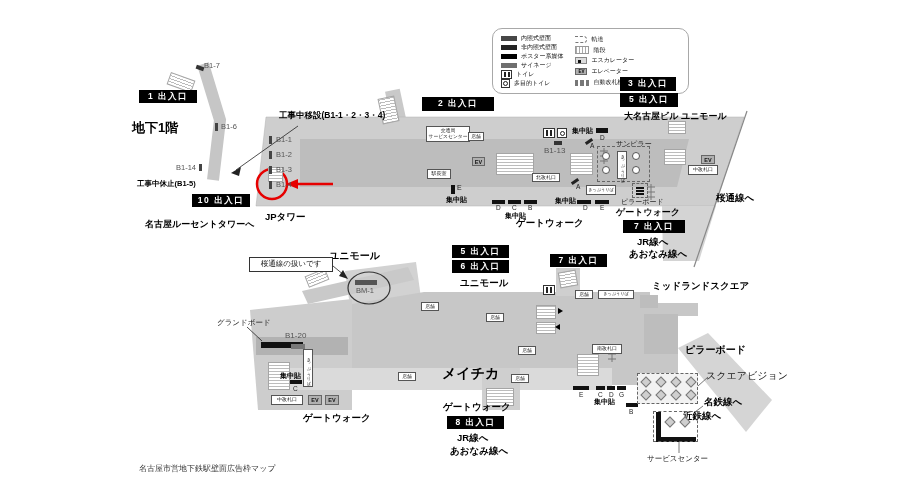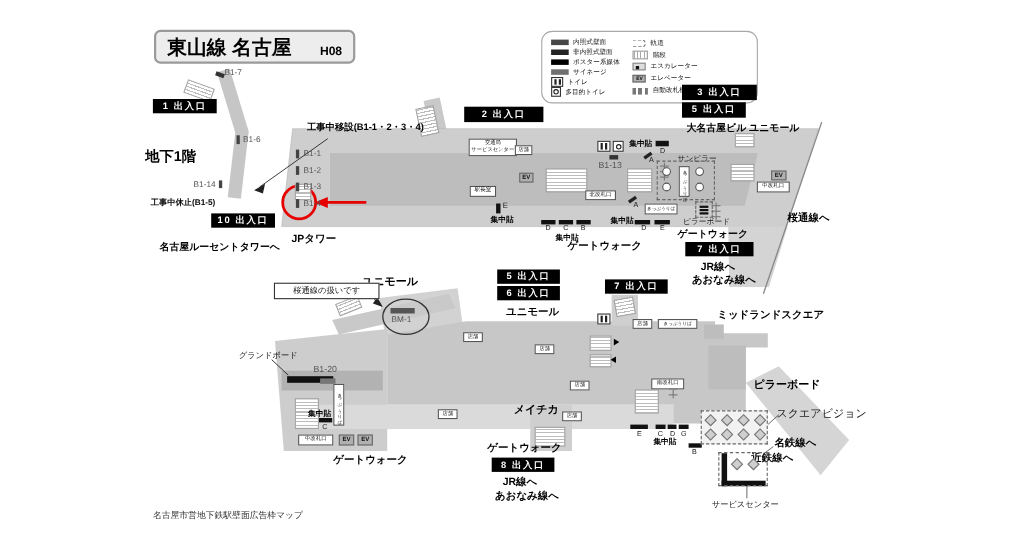--- a/index.html
+++ b/index.html
@@ -118,24 +118,20 @@
   <div class="stair" style="left:668px;top:121px;width:18px;height:13px"></div>
   <div class="stair" style="left:268px;top:167px;width:15px;height:15px"></div>
   <div class="stair" style="left:306px;top:272px;width:22px;height:12px;transform:rotate(-22deg)"></div>
   <div class="stair" style="left:268px;top:362px;width:22px;height:28px"></div>
   <div class="stair" style="left:559px;top:271px;width:18px;height:16px;transform:rotate(-10deg)"></div>
   <div class="stair" style="left:486px;top:388px;width:28px;height:18px"></div>
   <div class="stair" style="left:577px;top:354px;width:22px;height:22px"></div>
   <div class="stair" style="left:536px;top:305px;width:20px;height:14px"></div>
   <div class="stair" style="left:536px;top:322px;width:20px;height:12px"></div>
 
-  <div class="title-box">
-    <span class="t">東山線 名古屋</span>
-    <span class="c">H08</span>
-  </div>
 
   <div class="legend">
     <div class="col">
       <div class="lrow">
           <span class="sw" style="background:#474747"></span>
           <span class="lab">内照式壁面</span>
         </div>
       <div class="lrow">
           <span class="sw" style="background:#242424"></span>
           <span class="lab">非内照式壁面</span>
@@ -184,21 +180,21 @@
       <div class="lrow">
           <span class="gate-sw"></span>
           <span class="lab">自動改札機</span>
         </div>
     </div>
   </div>
 
   <div class="adbar" style="left:196px;top:66px;width:8px;height:4px;transform:rotate(20deg);background:#333"></div>
   <div class="code" style="left:204px;top:61px">B1-7</div>
   <div class="badge" style="left:139px;top:90px;width:58px;height:13px">1 出入口</div>
-  <div class="bl" style="left:132px;top:133px;font-size:13px">地下1階</div>
+  <div class="bl" style="left:132px;top:119px;font-size:13px">地下1階</div>
   <div class="adbar" style="left:215px;top:123px;width:3px;height:8px;background:#444"></div>
   <div class="code" style="left:221px;top:122px">B1-6</div>
   <div class="code" style="left:176px;top:163px">B1-14</div>
   <div class="adbar" style="left:199px;top:164px;width:3px;height:7px;background:#444"></div>
   <div class="bl" style="left:137px;top:179px;font-size:7.5px">工事中休止(B1-5)</div>
   <div class="badge" style="left:192px;top:194px;width:58px;height:13px">10 出入口</div>
   <div class="bl" style="left:145px;top:218px;font-size:9px">名古屋ルーセントタワーへ</div>
   <div class="bl" style="left:279px;top:110px;font-size:8.5px">工事中移設(B1-1・2・3・4)</div>
   <div class="bl" style="left:265px;top:211px;font-size:9.5px">JPタワー</div>
 
@@ -254,21 +250,21 @@
   <div class="bl" style="left:505px;top:211px;font-size:7px">集中貼</div>
 
   <div class="bl" style="left:555px;top:196px;font-size:7px">集中貼</div>
   <div class="adbar" style="left:577px;top:200px;width:14px;height:4px"></div>
   <div class="adbar" style="left:595px;top:200px;width:14px;height:4px"></div>
   <div class="sl" style="left:583px;top:204px;font-size:6.5px">D</div>
   <div class="sl" style="left:600px;top:204px;font-size:6.5px">E</div>
 
   <div class="bl" style="left:516px;top:217px;font-size:9.5px">ゲートウォーク</div>
 
-  <div class="badge" style="left:620px;top:77px;width:68px;height:14px">3 出入口</div>
+  <div class="badge" style="left:620px;top:77px;width:56px;height:14px">3 出入口</div>
   <div class="badge" style="left:620px;top:93px;width:58px;height:14px">5 出入口</div>
   <div class="bl" style="left:624px;top:110px;font-size:9px">大名古屋ビル ユニモール</div>
 
   <div class="sl" style="left:616px;top:139px;font-size:7px">サンピラー</div>
   <div class="dash" style="left:597px;top:146px;width:53px;height:36px"></div>
   <div class="spc" style="left:602px;top:152px"></div>
   <div class="spc" style="left:632px;top:152px"></div>
   <div class="spc" style="left:602px;top:166px"></div>
   <div class="spc" style="left:632px;top:166px"></div>
   <div class="tbox vtext" style="left:617px;top:151px;width:10px;height:28px;font-size:4.2px">きっぷうりば</div>
@@ -282,21 +278,21 @@
     <div style="position:absolute;left:3px;top:9px;width:8px;height:2px;background:#111"></div>
   </div>
   <div class="sl" style="left:621px;top:197px;font-size:7px">ピラーボード</div>
   <div class="bl" style="left:616px;top:206px;font-size:9px">ゲートウォーク</div>
   <div class="badge" style="left:623px;top:220px;width:62px;height:13px">7 出入口</div>
   <div class="bl" style="left:637px;top:236px;font-size:9.5px">JR線へ</div>
   <div class="bl" style="left:629px;top:248px;font-size:9.5px">あおなみ線へ</div>
   <div class="bl" style="left:716px;top:192px;font-size:9.5px">桜通線へ</div>
 
   <div class="bl" style="left:329px;top:249px;font-size:10px">ユニモール</div>
-  <div class="tbox" style="left:249px;top:257px;width:96px;height:15px;font-size:7.5px;border-color:#333">桜通線の扱いです</div>
+  <div class="tbox" style="left:249px;top:257px;width:84px;height:15px;font-size:7.5px;border-color:#333">桜通線の扱いです</div>
   <div class="adbar" style="left:355px;top:280px;width:22px;height:5px;background:#555"></div>
   <div class="code" style="left:356px;top:286px">BM-1</div>
 
   <div class="sl" style="left:217px;top:318px;font-size:7.5px">グランドボード</div>
   <div class="adbar" style="left:261px;top:342px;width:42px;height:6px"></div>
   <div class="code" style="left:285px;top:331px;font-size:8px">B1-20</div>
   <div class="adbar" style="left:291px;top:344px;width:14px;height:5px;background:#777"></div>
   <div class="tbox vtext" style="left:303px;top:349px;width:10px;height:38px;font-size:4.2px">きっぷうりば</div>
 
   <div class="bl" style="left:280px;top:371px;font-size:7px">集中貼</div>
@@ -321,21 +317,21 @@
   <div class="tbox" style="left:511px;top:374px;width:18px;height:9px;font-size:4.8px">店舗</div>
 
   <div class="wc-icon" style="left:543px;top:285px;width:12px;height:10px">
       <i></i>
       <i></i>
     </div>
   <div class="arr r" style="left:558px;top:308px"></div>
   <div class="arr l" style="left:555px;top:324px"></div>
   <div class="tbox" style="left:592px;top:344px;width:30px;height:10px;font-size:5px">南改札口</div>
 
-  <div class="bl" style="left:467px;top:365px;font-size:10px">メイチカ</div>
+  <div class="bl" style="left:442px;top:365px;font-size:14px">メイチカ</div>
   <div class="bl" style="left:443px;top:401px;font-size:9.5px">ゲートウォーク</div>
   <div class="badge" style="left:447px;top:416px;width:57px;height:13px">8 出入口</div>
   <div class="bl" style="left:457px;top:432px;font-size:9.5px">JR線へ</div>
   <div class="bl" style="left:450px;top:445px;font-size:9.5px">あおなみ線へ</div>
 
   <div class="adbar" style="left:573px;top:386px;width:16px;height:4px"></div>
   <div class="adbar" style="left:596px;top:386px;width:9px;height:4px"></div>
   <div class="adbar" style="left:607px;top:386px;width:8px;height:4px"></div>
   <div class="adbar" style="left:617px;top:386px;width:9px;height:4px"></div>
   <div class="sl" style="left:579px;top:391px;font-size:6.5px">E</div>

